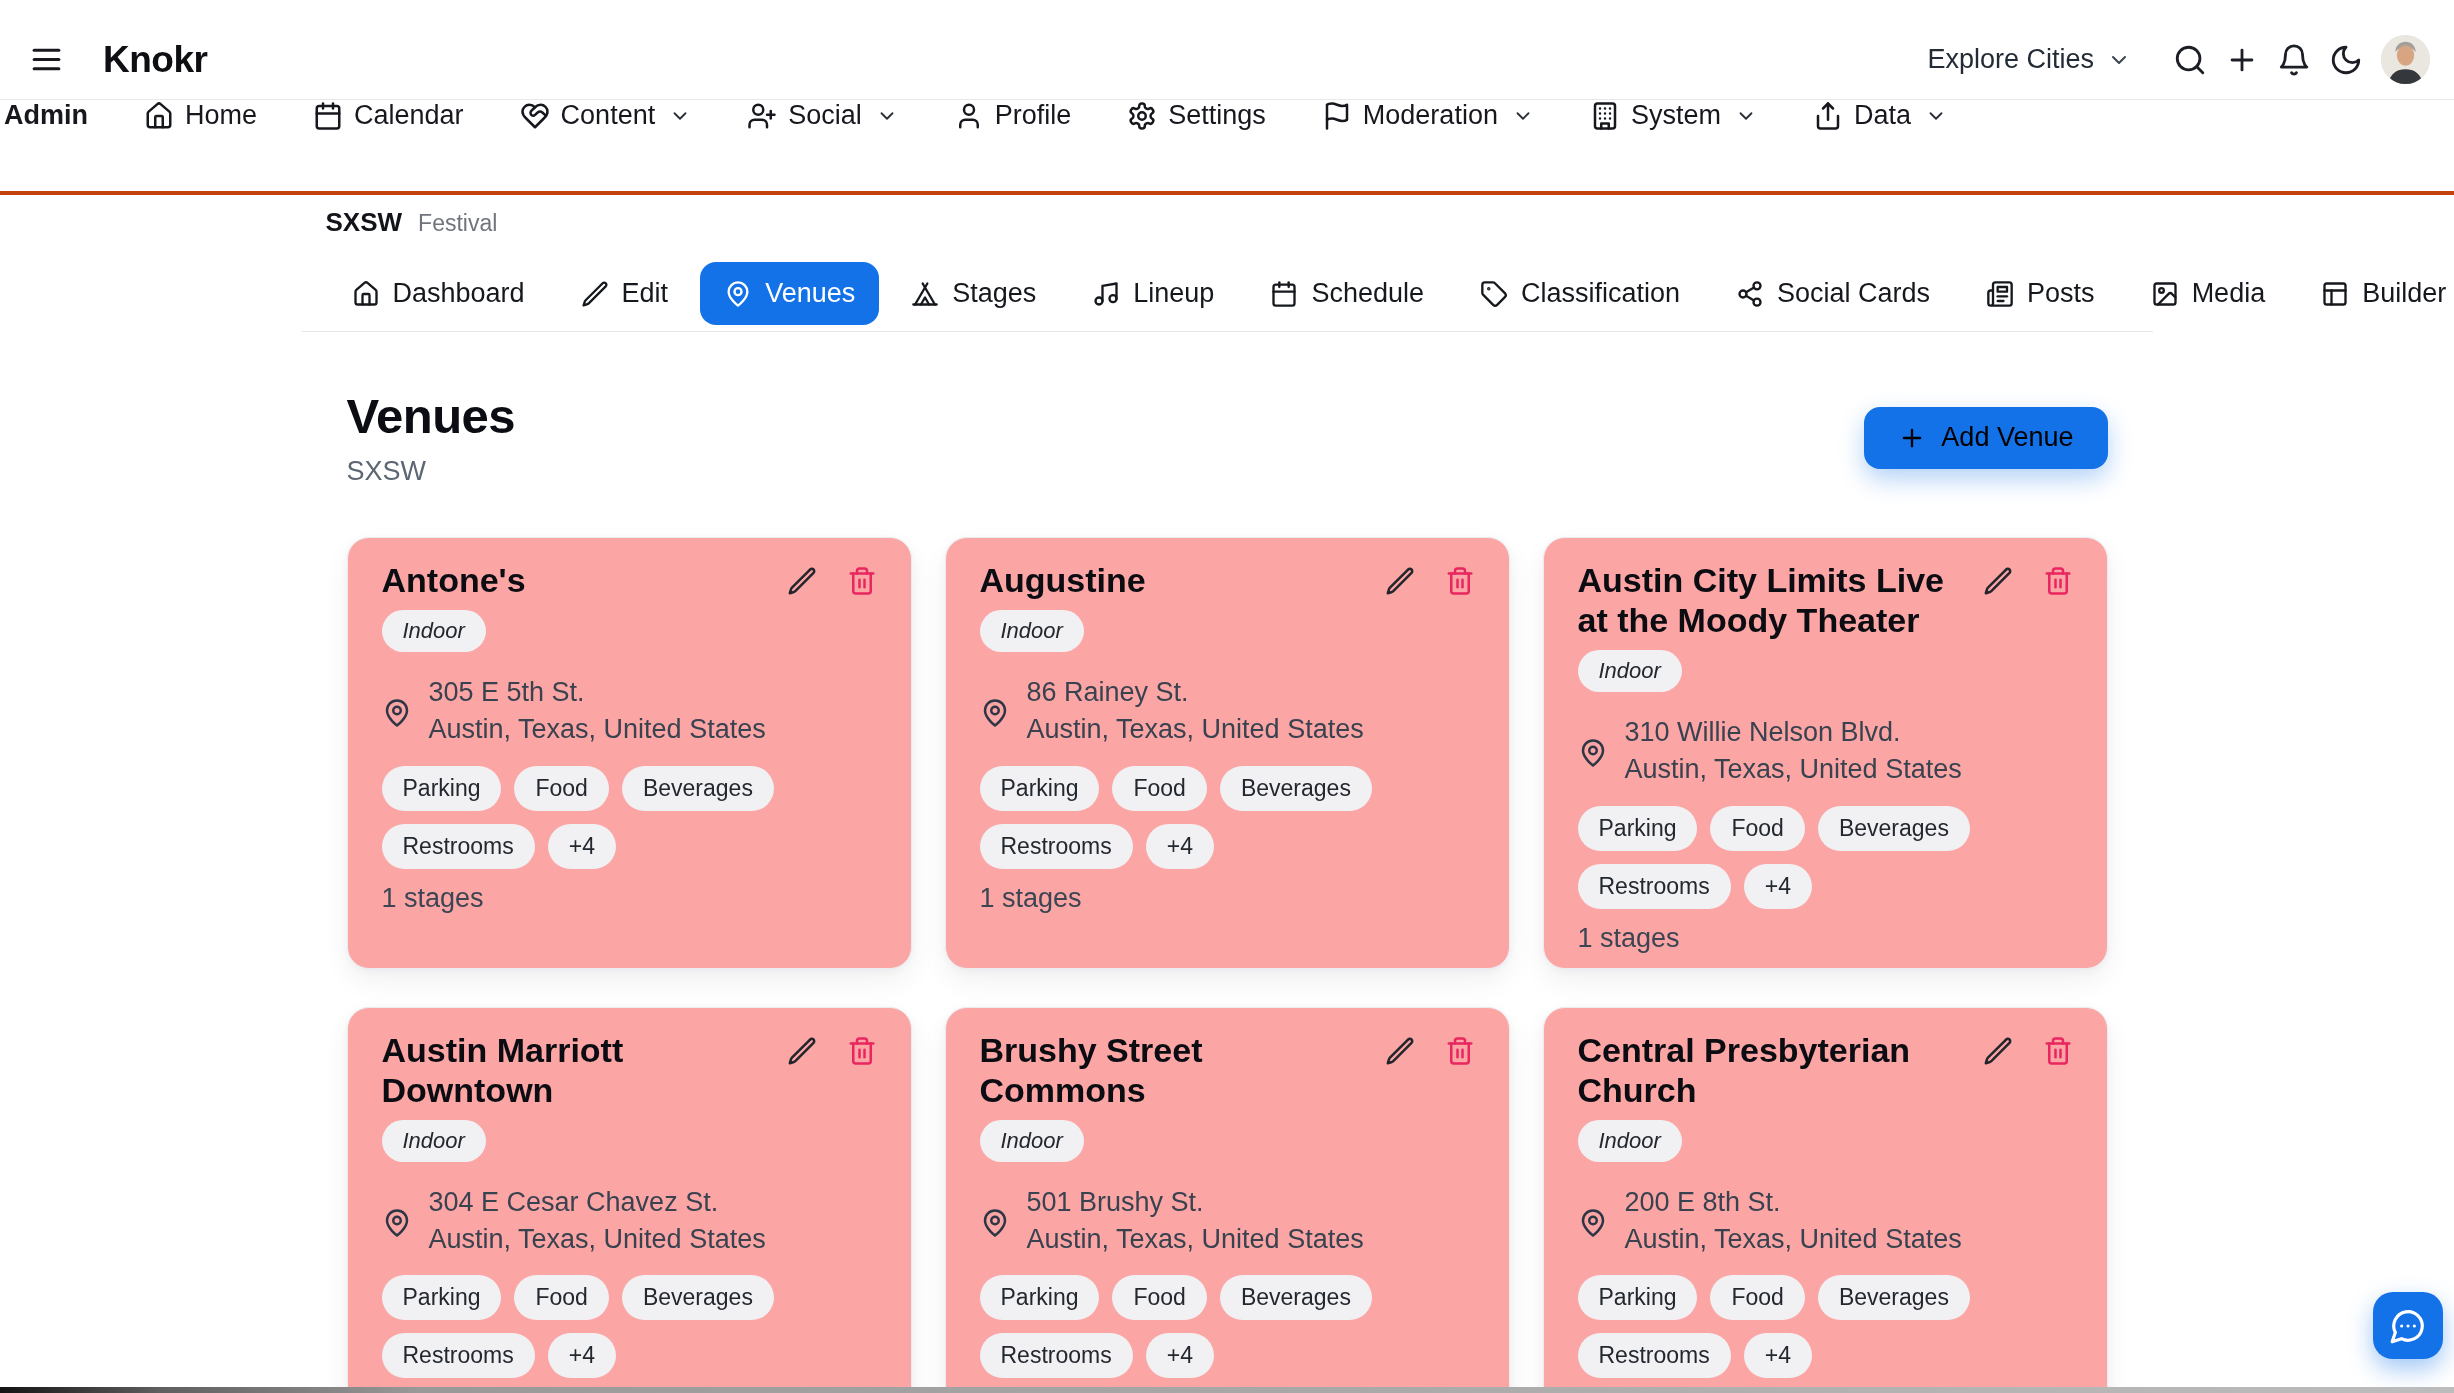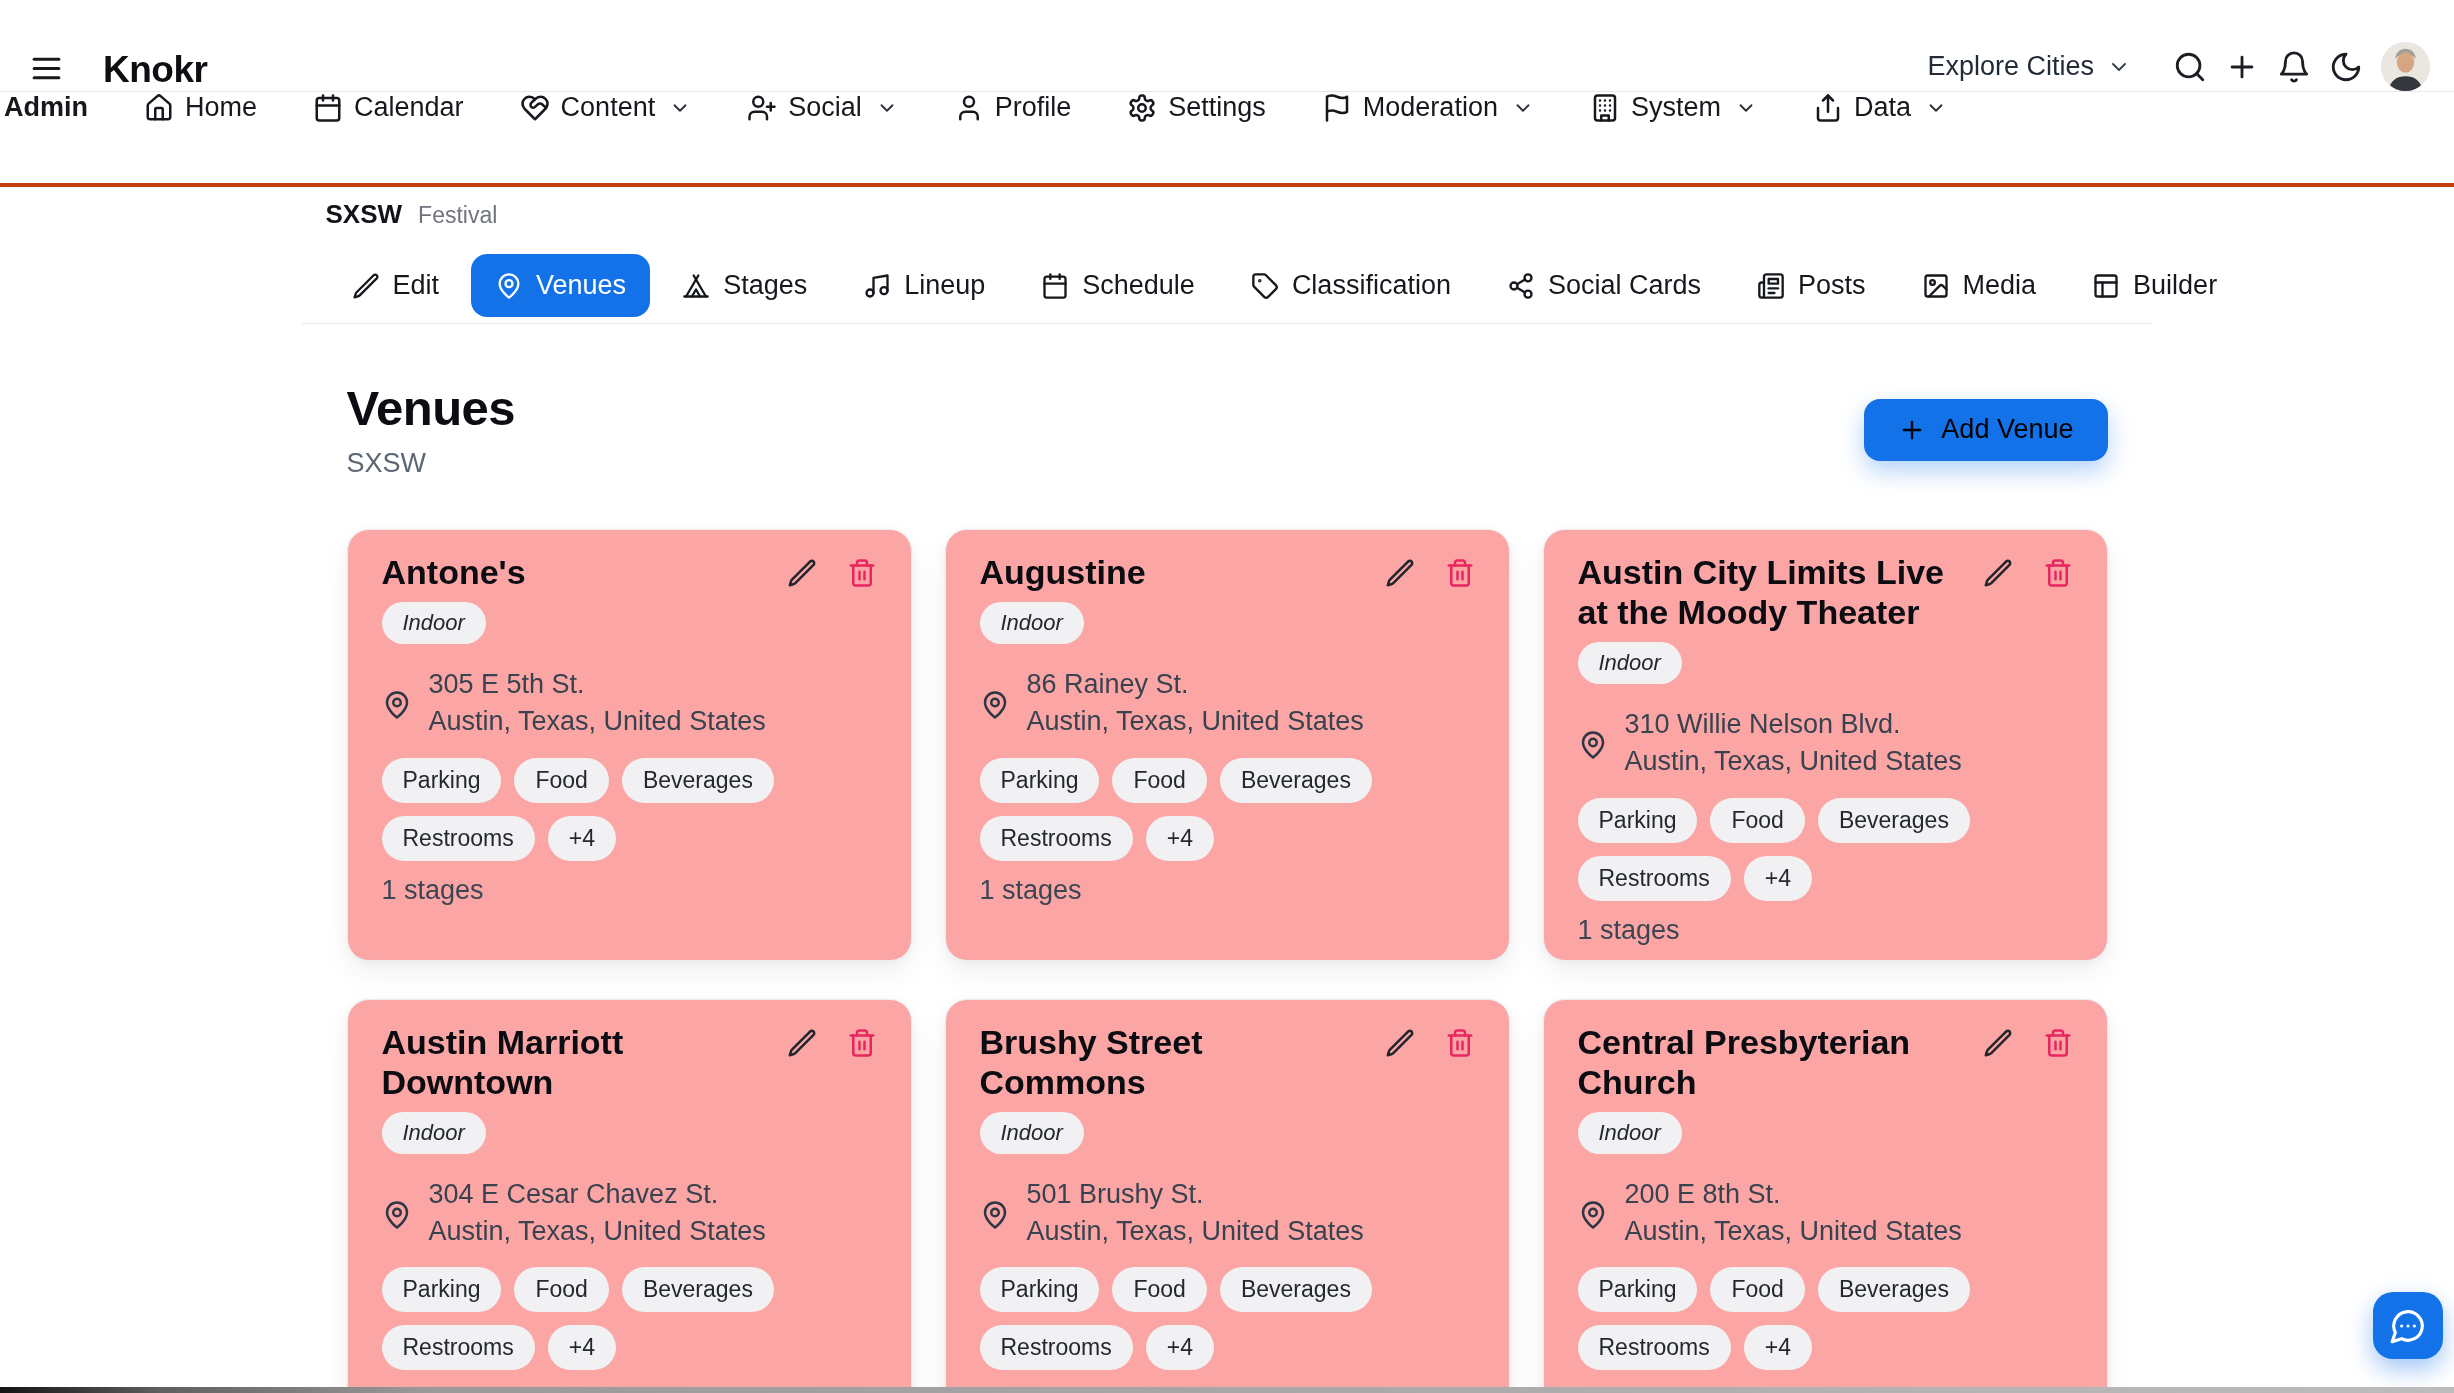--- a/index.html
+++ b/index.html
@@ -9,21 +9,21 @@
     background: #ffffff;
     color: #15171c;
     overflow: hidden;
     position: relative;
   }
   button { background: none; border: 0; font: inherit; color: inherit; cursor: pointer; padding: 0; }
   .ic { display: inline-flex; align-items: center; justify-content: center; line-height: 0; }
   .ic svg { width: 1em; height: 1em; }
 
   
-  .topbar { height: 92px; display: flex; align-items: flex-end; padding: 0 24px; border-bottom: 1px solid #e7e8ea; }
+  .topbar { height: 80px; display: flex; align-items: center; padding: 0 24px; border-bottom: 1px solid #e7e8ea; margin-top: 20px; }
   .menu-btn { font-size: 37px; color: #17191d; display: flex; padding: 4px; }
   .logo { margin-left: 34px; font-size: 37px; font-weight: 800; letter-spacing: -0.5px; color: #0d0f13; }
   .topbar-right { margin-left: auto; display: flex; align-items: center; gap: 18px; }
   .explore { display: flex; align-items: center; gap: 13px; font-size: 27px; color: #232b36; margin-right: 24px; }
   .explore .caret { font-size: 24px; color: #3a4350; }
   .tb-btn { font-size: 34px; color: #1b1e24; display: flex; }
   .avatar { width: 49px; height: 49px; border-radius: 50%; overflow: hidden; flex: none; background: #e9e5df; }
   .avatar svg { width: 100%; height: 100%; display: block; }
 
   
@@ -261,20 +261,29 @@
 
 <div class="subnav">
   <div class="crumbs">
     <span class="crumb-name">SXSW</span>
     <span class="crumb-type">Festival</span>
   </div>
   <div class="tabs">
       <button class="tab">
         <span class="ic">
           <svg viewBox="0 0 24 24" fill="none" stroke="currentColor" stroke-width="2" stroke-linecap="round" stroke-linejoin="round">
+            <path d="M15 21v-8a1 1 0 0 0-1-1h-4a1 1 0 0 0-1 1v8"></path>
+            <path d="M3 10a2 2 0 0 1 .709-1.528l7-6a2 2 0 0 1 2.582 0l7 6A2 2 0 0 1 21 10v9a2 2 0 0 1-2 2H5a2 2 0 0 1-2-2z"></path>
+          </svg>
+        </span>
+        <span>Dashboard</span>
+      </button>
+      <button class="tab">
+        <span class="ic">
+          <svg viewBox="0 0 24 24" fill="none" stroke="currentColor" stroke-width="2" stroke-linecap="round" stroke-linejoin="round">
             <path d="m16.862 4.487 1.687-1.688a1.875 1.875 0 1 1 2.652 2.652L6.832 19.82a4.5 4.5 0 0 1-1.897 1.13l-2.685.8.8-2.685a4.5 4.5 0 0 1 1.13-1.897l12.682-12.68Z"></path>
           </svg>
         </span>
         <span>Edit</span>
       </button>
       <button class="tab active">
         <span class="ic">
           <svg viewBox="0 0 24 24" fill="none" stroke="currentColor" stroke-width="2" stroke-linecap="round" stroke-linejoin="round">
             <path d="M20 10c0 6-8 12-8 12s-8-6-8-12a8 8 0 0 1 16 0Z"></path>
             <circle cx="12" cy="10" r="3"></circle>

